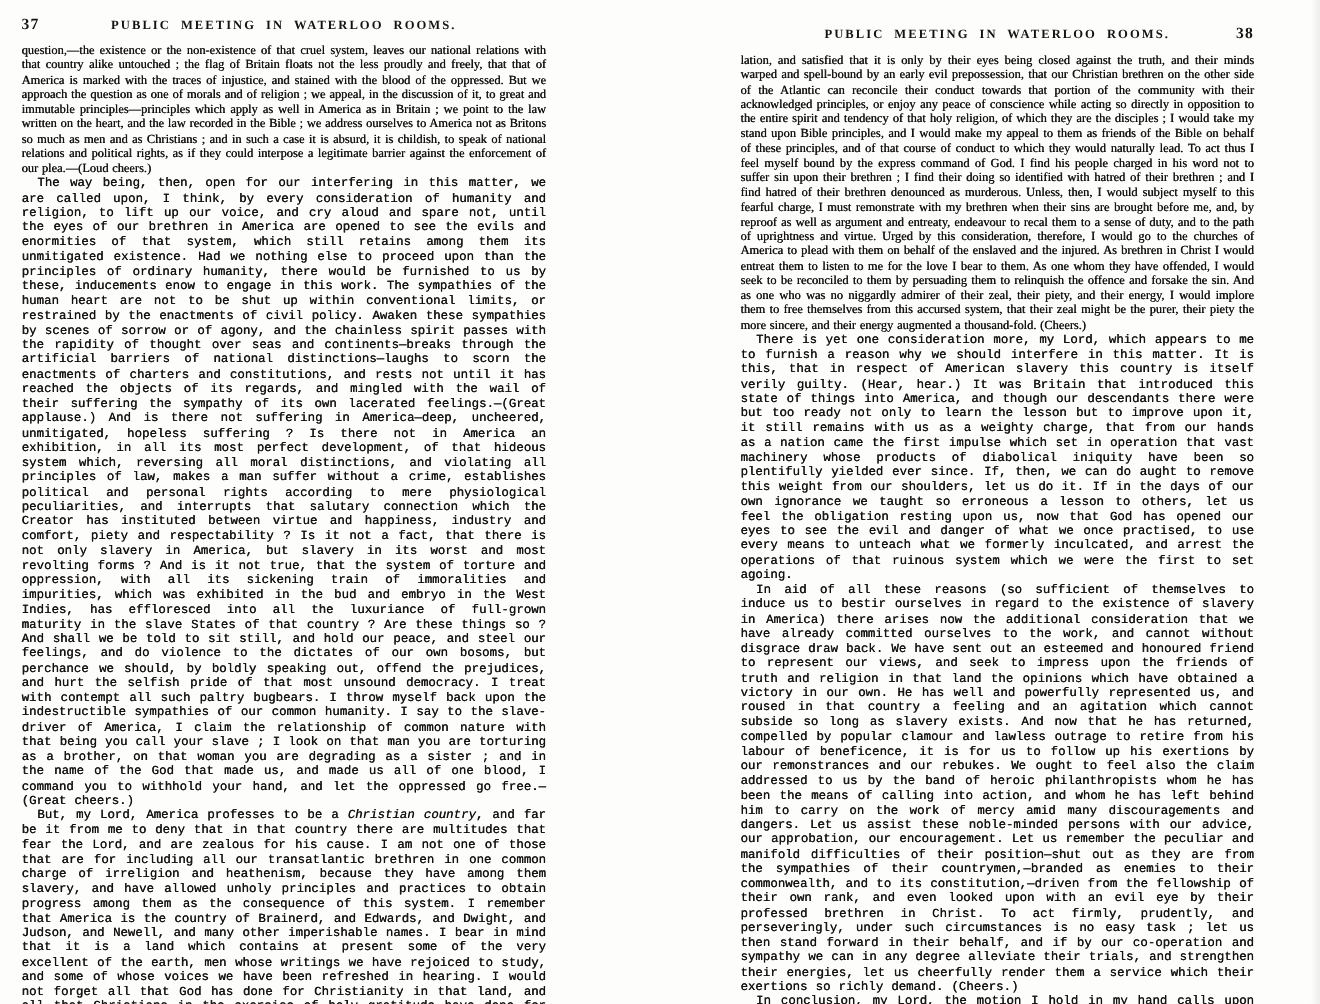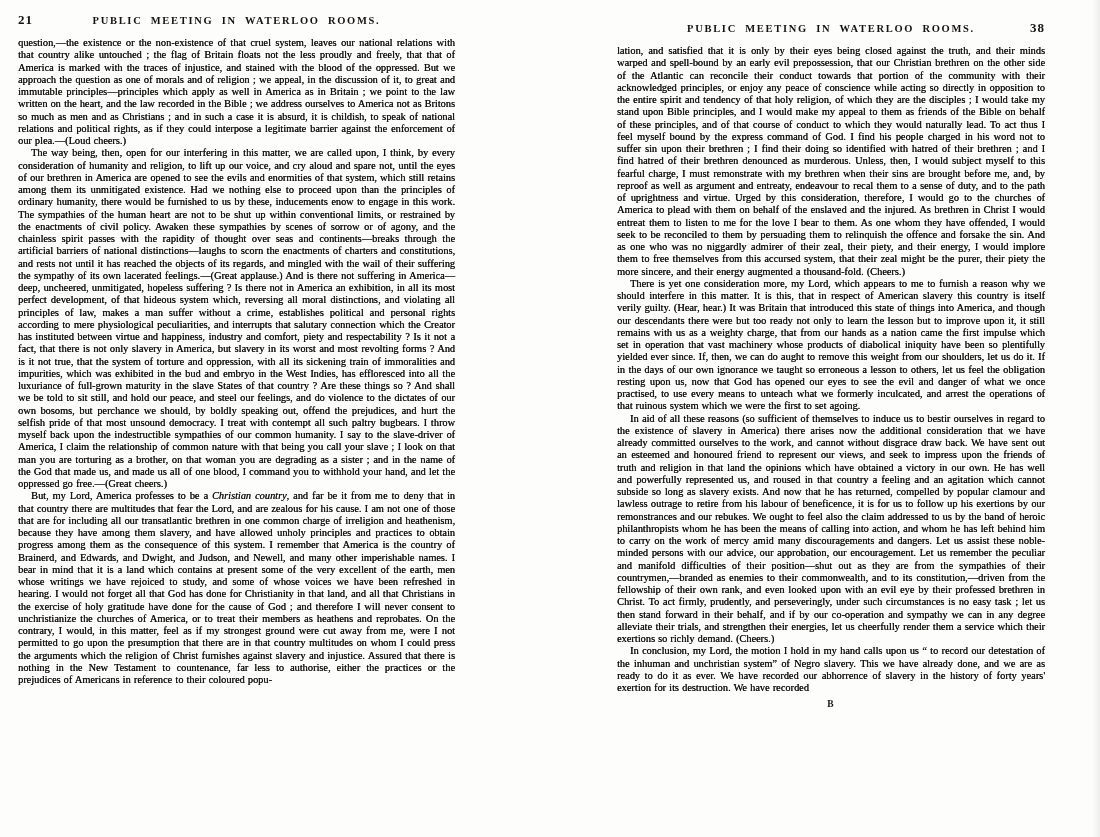--- a/index.html
+++ b/index.html
@@ -48,37 +48,37 @@
   .pagenum.pos-right { justify-self: end; }
   .body {
     margin-top: 9px;
     font-size: 10.35px;
     line-height: 12.25px;
     text-align: justify;
     text-shadow: 0.25px 0 0 currentColor; 
     word-spacing: 0.5px;
   }
   .body p { margin: 0; }
-  .body p.indent { text-indent: 13px; }
+  .body p.indent { text-indent: 13px; font-family: Liberation Mono, monospace; }
   .sig {
     text-align: center;
     font-weight: bold;
     font-size: 9.5px;
     margin-top: 5px;
     letter-spacing: 1px;
   }
 </style>
 </head>
 <body>
 
 <div class="scan-edge"></div>
 
 <section class="page page-left">
   <header class="running-head">
-    <span class="pagenum pos-left">21</span>
+    <span class="pagenum pos-left">37</span>
     <span class="title">PUBLIC MEETING IN WATERLOO ROOMS.</span>
     <span class="pagenum pos-right"></span>
   </header>
   <div class="body">
       <p class="noindent">question,—the existence or the non-existence of that cruel system, leaves our national relations with that country alike untouched ; the flag of Britain floats not the less proudly and freely, that that of America is marked with the traces of injustice, and stained with the blood of the oppressed.  But we approach the question as one of morals and of religion ;  we appeal, in the discussion of it, to great and immutable principles—principles which apply as well in America as in Britain ;  we point to the law written on the heart, and the law recorded in the Bible ;  we address ourselves to America not as Britons so much as men and as Christians ;  and in such a case it is absurd, it is childish, to speak of national relations and political rights, as if they could interpose a legitimate barrier against the enforcement of our plea.—(Loud cheers.)</p>
       <p class="indent">The way being, then, open for our interfering in this matter, we are called upon, I think, by every consideration of humanity and religion, to lift up our voice, and cry aloud and spare not, until the eyes of our brethren in America are opened to see the evils and enormities of that system, which still retains among them its unmitigated existence.  Had we nothing else to proceed upon than the principles of ordinary humanity, there would be furnished to us by these, inducements enow to engage in this work.  The sympathies of the human heart are not to be shut up within conventional limits, or restrained by the enactments of civil policy.  Awaken these sympathies by scenes of sorrow or of agony, and the chainless spirit passes with the rapidity of thought over seas and continents—breaks through the artificial barriers of national distinctions—laughs to scorn the enactments of charters and constitutions, and rests not until it has reached the objects of its regards, and mingled with the wail of their suffering the sympathy of its own lacerated feelings.—(Great applause.)  And is there not suffering in America—deep, uncheered, unmitigated, hopeless suffering ?  Is there not in America an exhibition, in all its most perfect development, of that hideous system which, reversing all moral distinctions, and violating all principles of law, makes a man suffer without a crime, establishes political and personal rights according to mere physiological peculiarities, and interrupts that salutary connection which the Creator has instituted between virtue and happiness, industry and comfort, piety and respectability ?  Is it not a fact, that there is not only slavery in America, but slavery in its worst and most revolting forms ?  And is it not true, that the system of torture and oppression, with all its sickening train of immoralities and impurities, which was exhibited in the bud and embryo in the West Indies, has effloresced into all the luxuriance of full-grown maturity in the slave States of that country ?  Are these things so ?  And shall we be told to sit still, and hold our peace, and steel our feelings, and do violence to the dictates of our own bosoms, but perchance we should, by boldly speaking out, offend the prejudices, and hurt the selfish pride of that most unsound democracy.  I treat with contempt all such paltry bugbears.  I throw myself back upon the indestructible sympathies of our common humanity.  I say to the slave-driver of America, I claim the relationship of common nature with that being you call your slave ;  I look on that man you are torturing as a brother, on that woman you are degrading as a sister ;  and in the name of the God that made us, and made us all of one blood, I command you to withhold your hand, and let the oppressed go free.—(Great cheers.)</p>
       <p class="indent">But, my Lord, America professes to be a <i>Christian country</i>, and far be it from me to deny that in that country there are multitudes that fear the Lord, and are zealous for his cause.  I am not one of those that are for including all our transatlantic brethren in one common charge of irreligion and heathenism, because they have among them slavery, and have allowed unholy principles and practices to obtain progress among them as the consequence of this system.  I remember that America is the country of Brainerd, and Edwards, and Dwight, and Judson, and Newell, and many other imperishable names.  I bear in mind that it is a land which contains at present some of the very excellent of the earth, men whose writings we have rejoiced to study, and some of whose voices we have been refreshed in hearing.  I would not forget all that God has done for Christianity in that land, and all that Christians in the exercise of holy gratitude have done for the cause of God ;  and therefore I will never consent to unchristianize the churches of America, or to treat their members as heathens and reprobates.  On the contrary, I would, in this matter, feel as if my strongest ground were cut away from me, were I not permitted to go upon the presumption that there are in that country multitudes on whom I could press the arguments which the religion of Christ furnishes against slavery and injustice.  Assured that there is nothing in the New Testament to countenance, far less to authorise, either the practices or the prejudices of Americans in reference to their coloured popu-</p>
     </div>
 </section>
 

